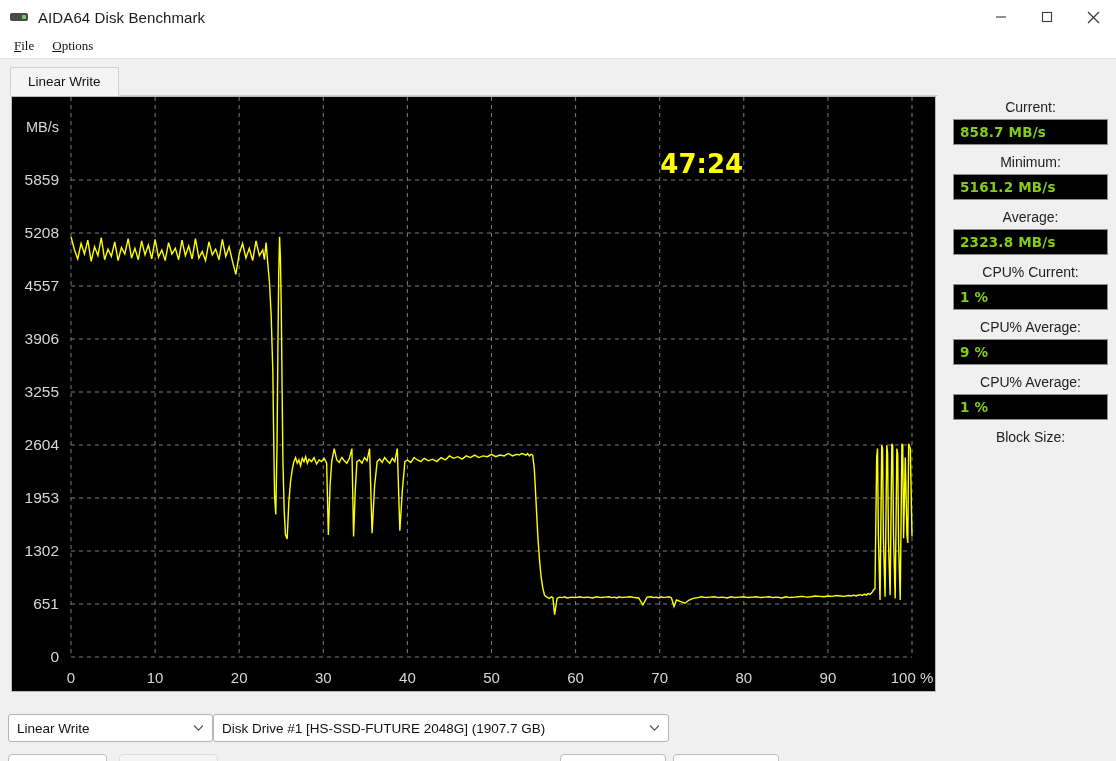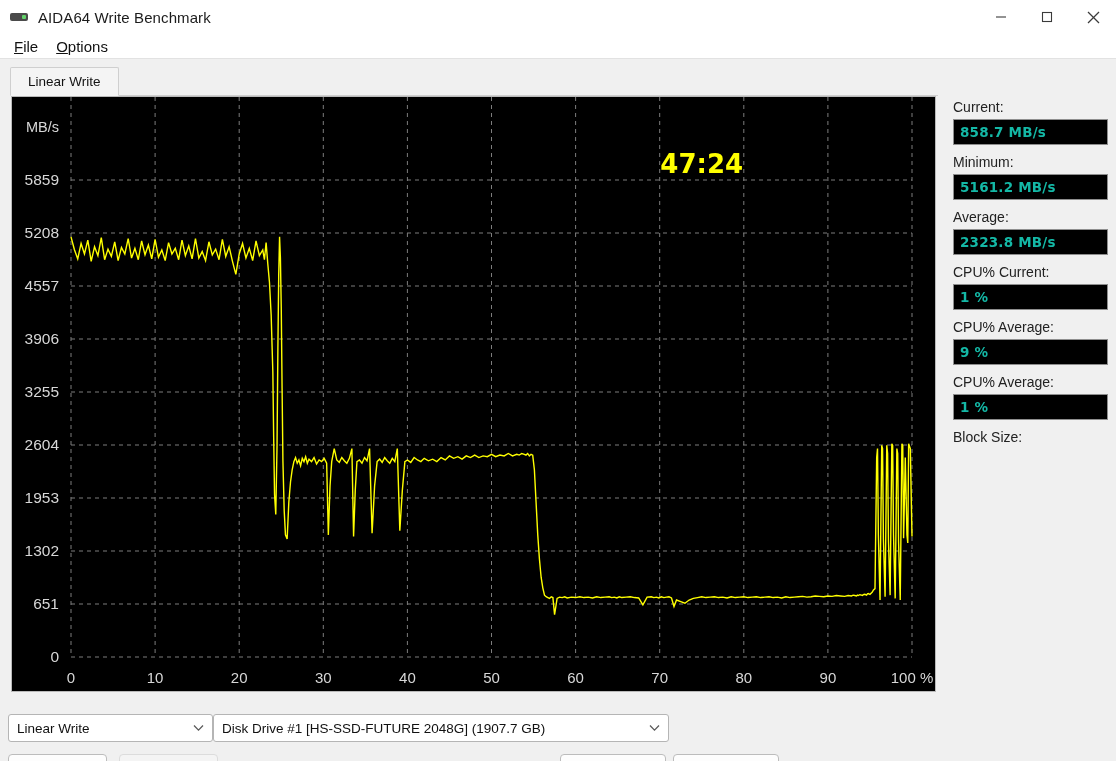--- a/index.html
+++ b/index.html
@@ -61,23 +61,24 @@
 
   
   #menubar {
     height: 25px; flex: 0 0 25px;
     background: #ffffff;
     display: flex; align-items: center;
     padding-left: 5px;
     border-bottom: 1px solid #e2e2e2;
   }
   .menu-item {
-    font-size: 15px;
+    font-size: 13px;
     color: #111;
     padding: 3px 9px;
+    font-family: Liberation Serif, serif;
   }
   .menu-item u { text-decoration: underline; }
 
   
   #bodywrap {
     flex: 1 1 auto;
     position: relative;
     background: #f0f0f0;
   }
 
@@ -113,32 +114,33 @@
     border: 1px solid #b9b9b9;
     overflow: hidden;
   }
   #chart-svg { display: block; width: 923px; height: 594px; }
 
   
   #stats {
     position: absolute;
     left: 953px; top: 40px;
     width: 155px;
+    text-align: center;
   }
   .stat-group { margin-bottom: 9px; }
   .stat-group.gap { margin-top: 8px; }
   .stat-label {
     font-size: 14px; color: #222;
     margin-bottom: 3px; line-height: 17px;
   }
   .stat-value {
     height: 26px;
     background: #000;
     border: 1px solid #8e8e8e;
-    color: #14b8a6;
+    color: #84cc16;
     font-size: 13.5px;
     font-weight: bold;
     display: flex; align-items: center;
     padding-left: 6px;
     font-family: "DejaVu Sans", sans-serif;
     letter-spacing: .2px;
   }
 
   
   #controls-row1 {
@@ -188,21 +190,21 @@
 </head>
 <body>
 
 <div id="app">
 
   <div id="titlebar">
     <div id="app-icon">
       <div class="body"></div>
         <div class="led"></div>
     </div>
-    <div id="title-text">AIDA64 Write Benchmark</div>
+    <div id="title-text">AIDA64 Disk Benchmark</div>
     <div id="winbtns">
       <div class="winbtn">
         <svg width="12" height="12" viewBox="0 0 12 12">
             <line x1="1" y1="6" x2="11" y2="6" stroke="currentColor" stroke-width="1.1"></line>
           </svg>
       </div>
       <div class="winbtn">
         <svg width="12" height="12" viewBox="0 0 12 12">
             <rect x="1.5" y="1.5" width="9" height="9" fill="none" stroke="currentColor" stroke-width="1.1"></rect>
           </svg>

